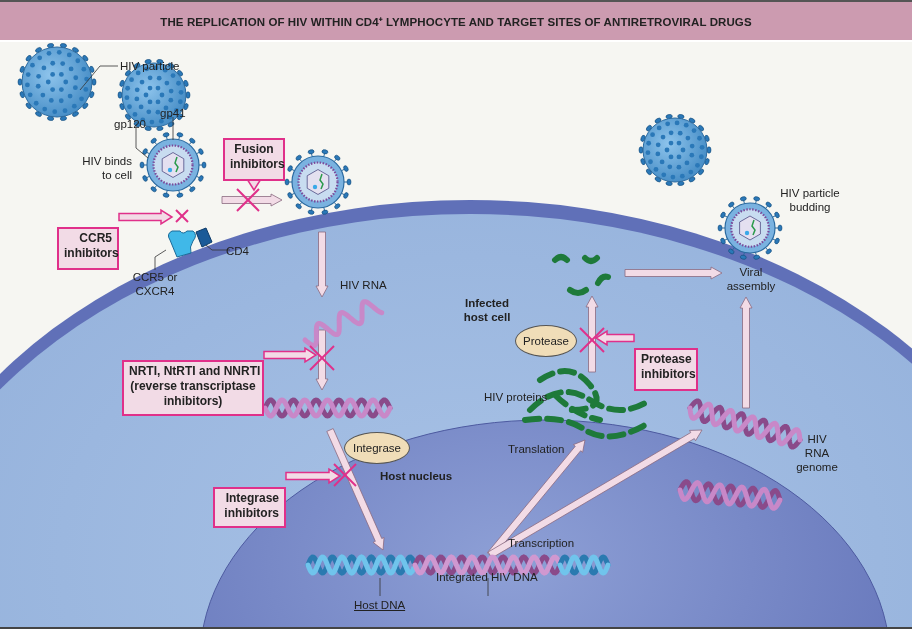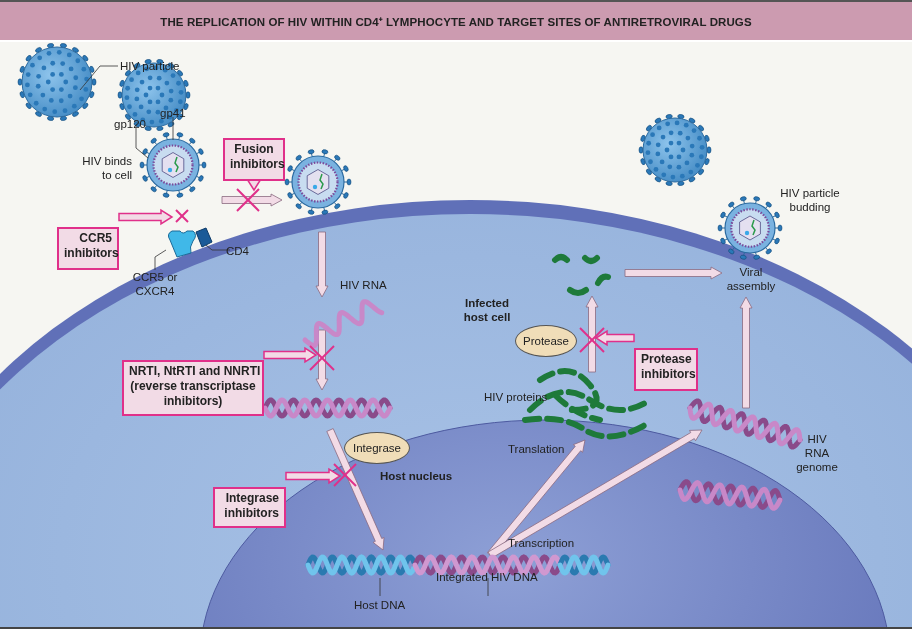--- a/index.html
+++ b/index.html
@@ -416,21 +416,21 @@
   <div class="lbl" style="left:120px;top:59px;">HIV particle</div>
   <div class="lbl" style="left:114px;top:117px;">gp120</div>
   <div class="lbl" style="left:160px;top:106px;">gp41</div>
   <div class="lbl rt" style="left:70px;top:154px;width:62px;white-space:pre;">HIV binds
 to cell</div>
   <div class="lbl" style="left:226px;top:244px;">CD4</div>
   <div class="lbl ctr" style="left:124px;top:270px;width:62px;white-space:pre;">CCR5 or
 CXCR4</div>
   <div class="lbl" style="left:340px;top:278px;">HIV RNA</div>
   <div class="lbl bold" style="left:380px;top:469px;">Host nucleus</div>
-  <div class="lbl" style="left:354px;top:598px;">Host DNA</div>
+  <div class="lbl" style="left:354px;top:598px;text-decoration:underline;">Host DNA</div>
   <div class="lbl" style="left:436px;top:570px;">Integrated HIV DNA</div>
   <div class="lbl" style="left:508px;top:536px;">Transcription</div>
   <div class="lbl" style="left:508px;top:442px;">Translation</div>
   <div class="lbl" style="left:484px;top:390px;">HIV proteins</div>
   <div class="lbl bold ctr" style="left:452px;top:296px;width:70px;white-space:pre;">Infected
 host cell</div>
   <div class="lbl ctr" style="left:720px;top:265px;width:62px;white-space:pre;">Viral
 assembly</div>
   <div class="lbl ctr" style="left:770px;top:186px;width:80px;white-space:pre;">HIV particle
 budding</div>

